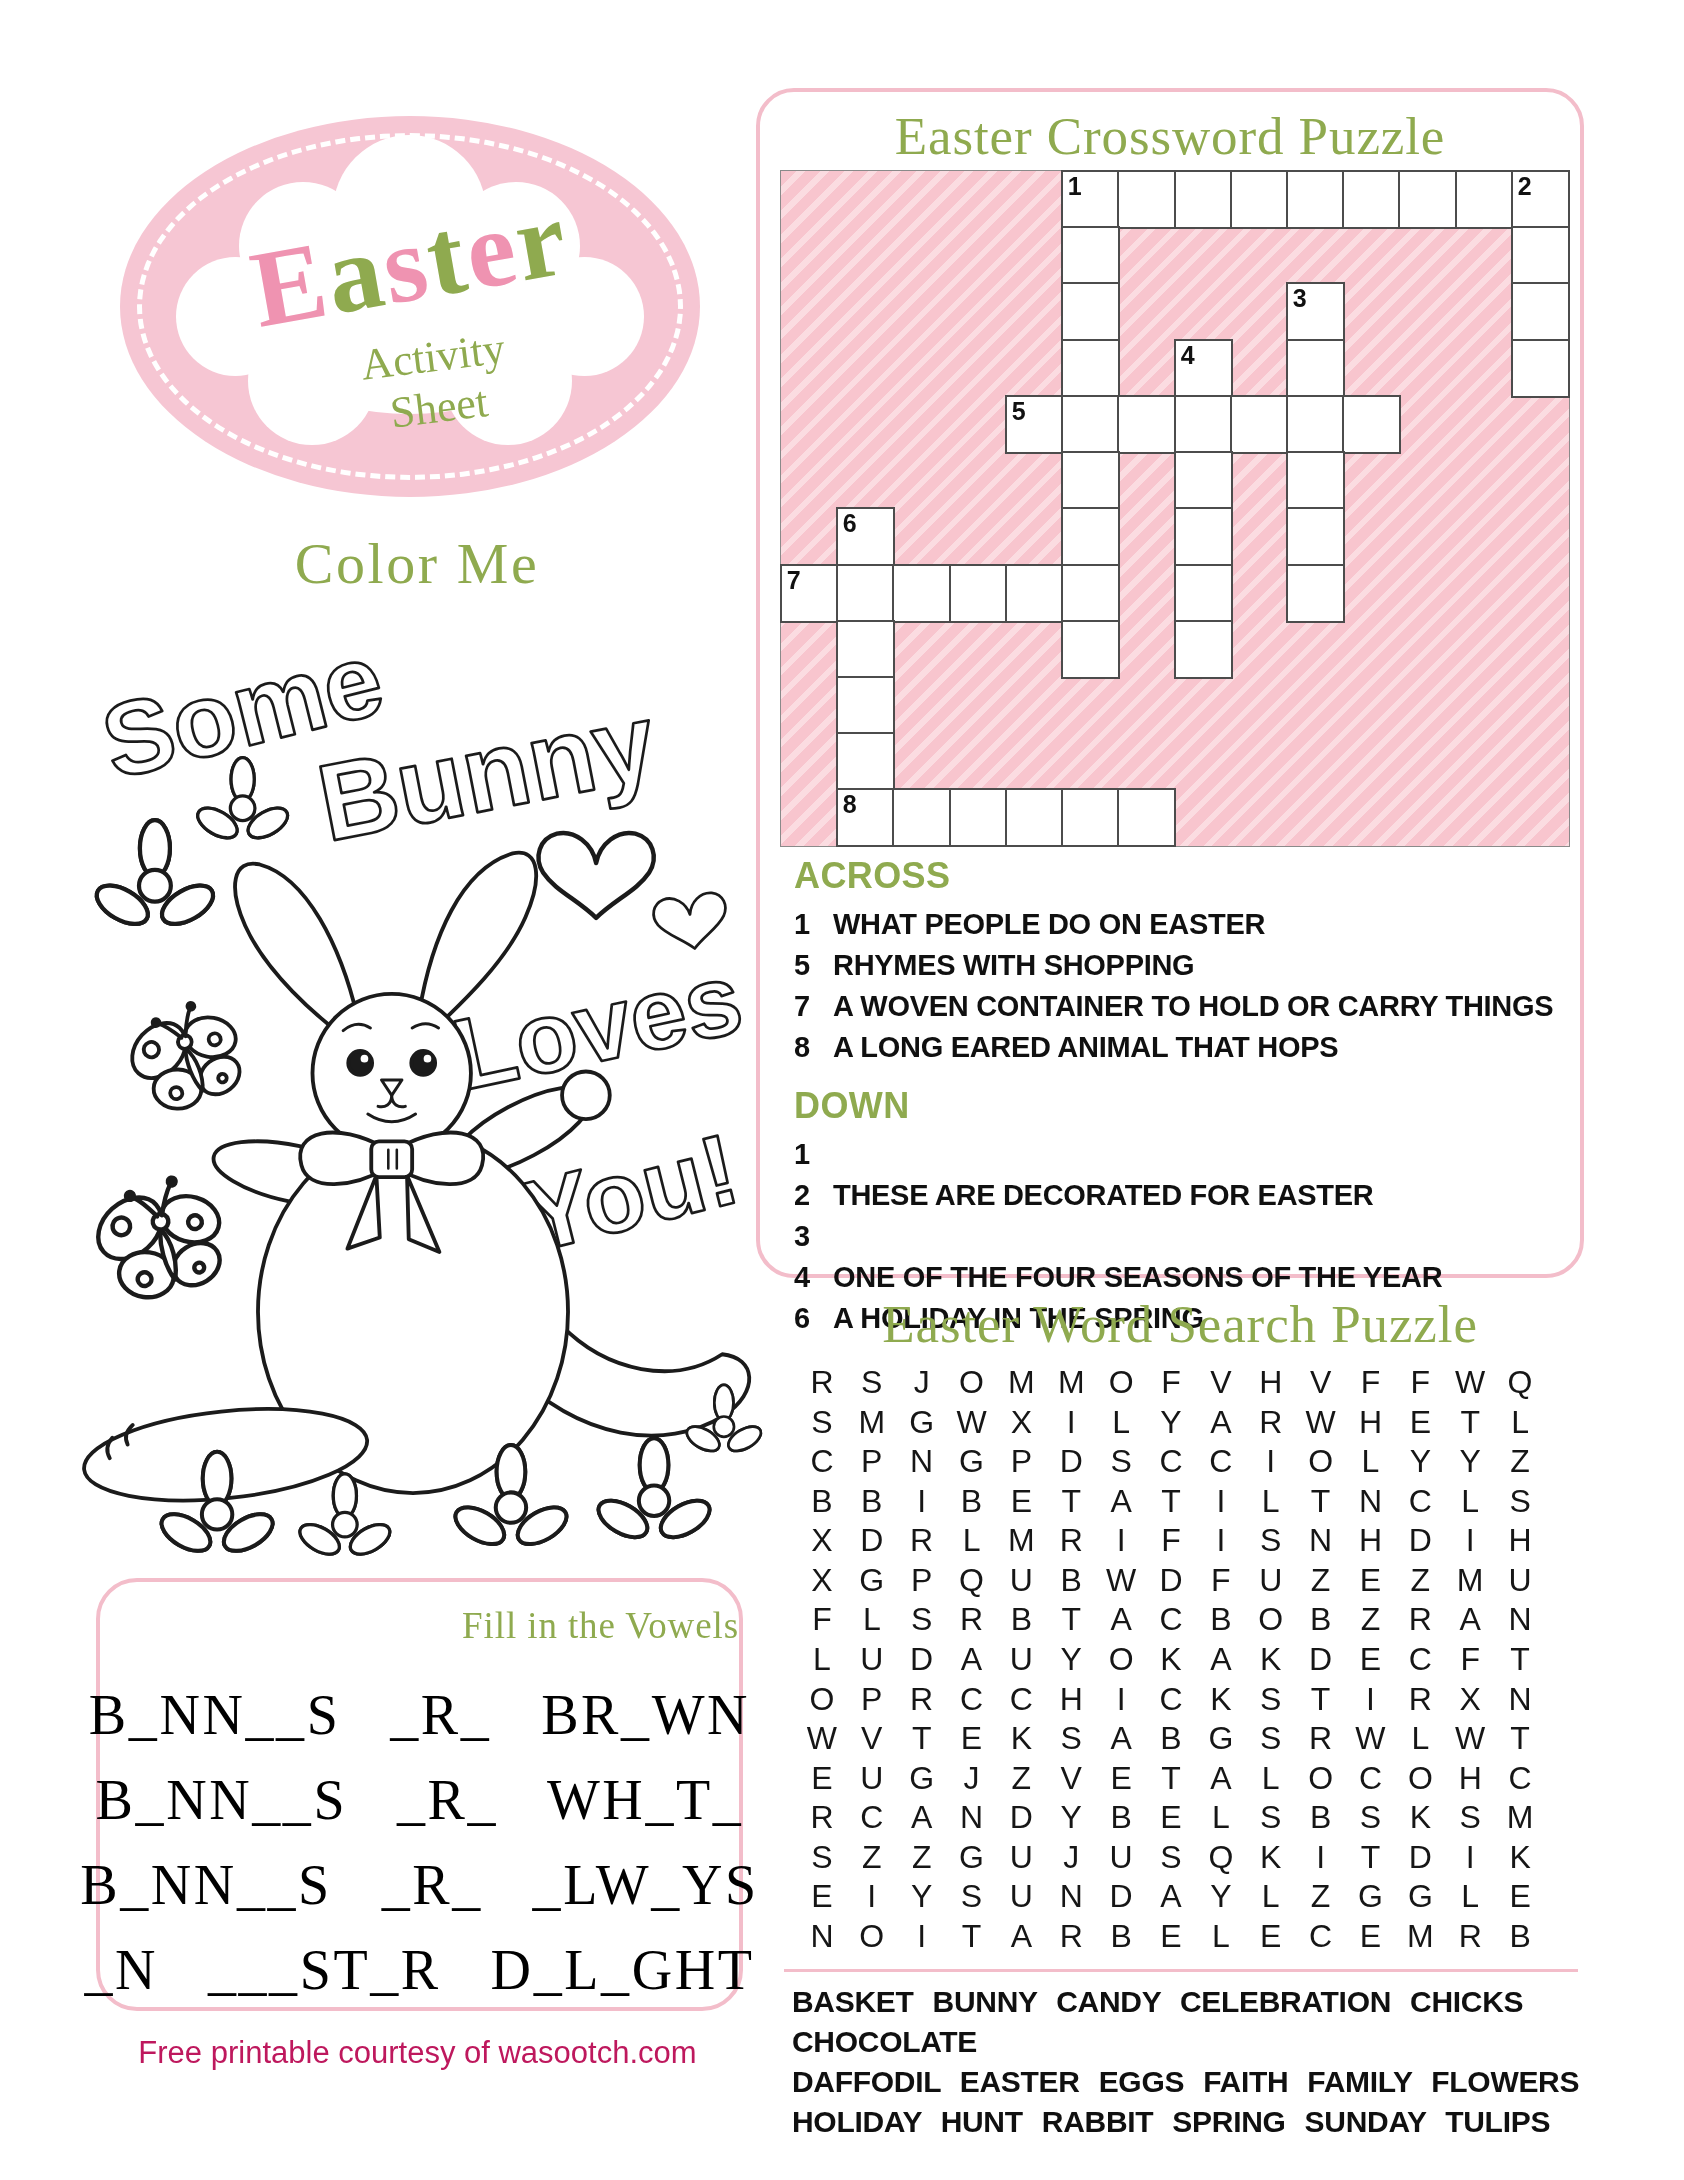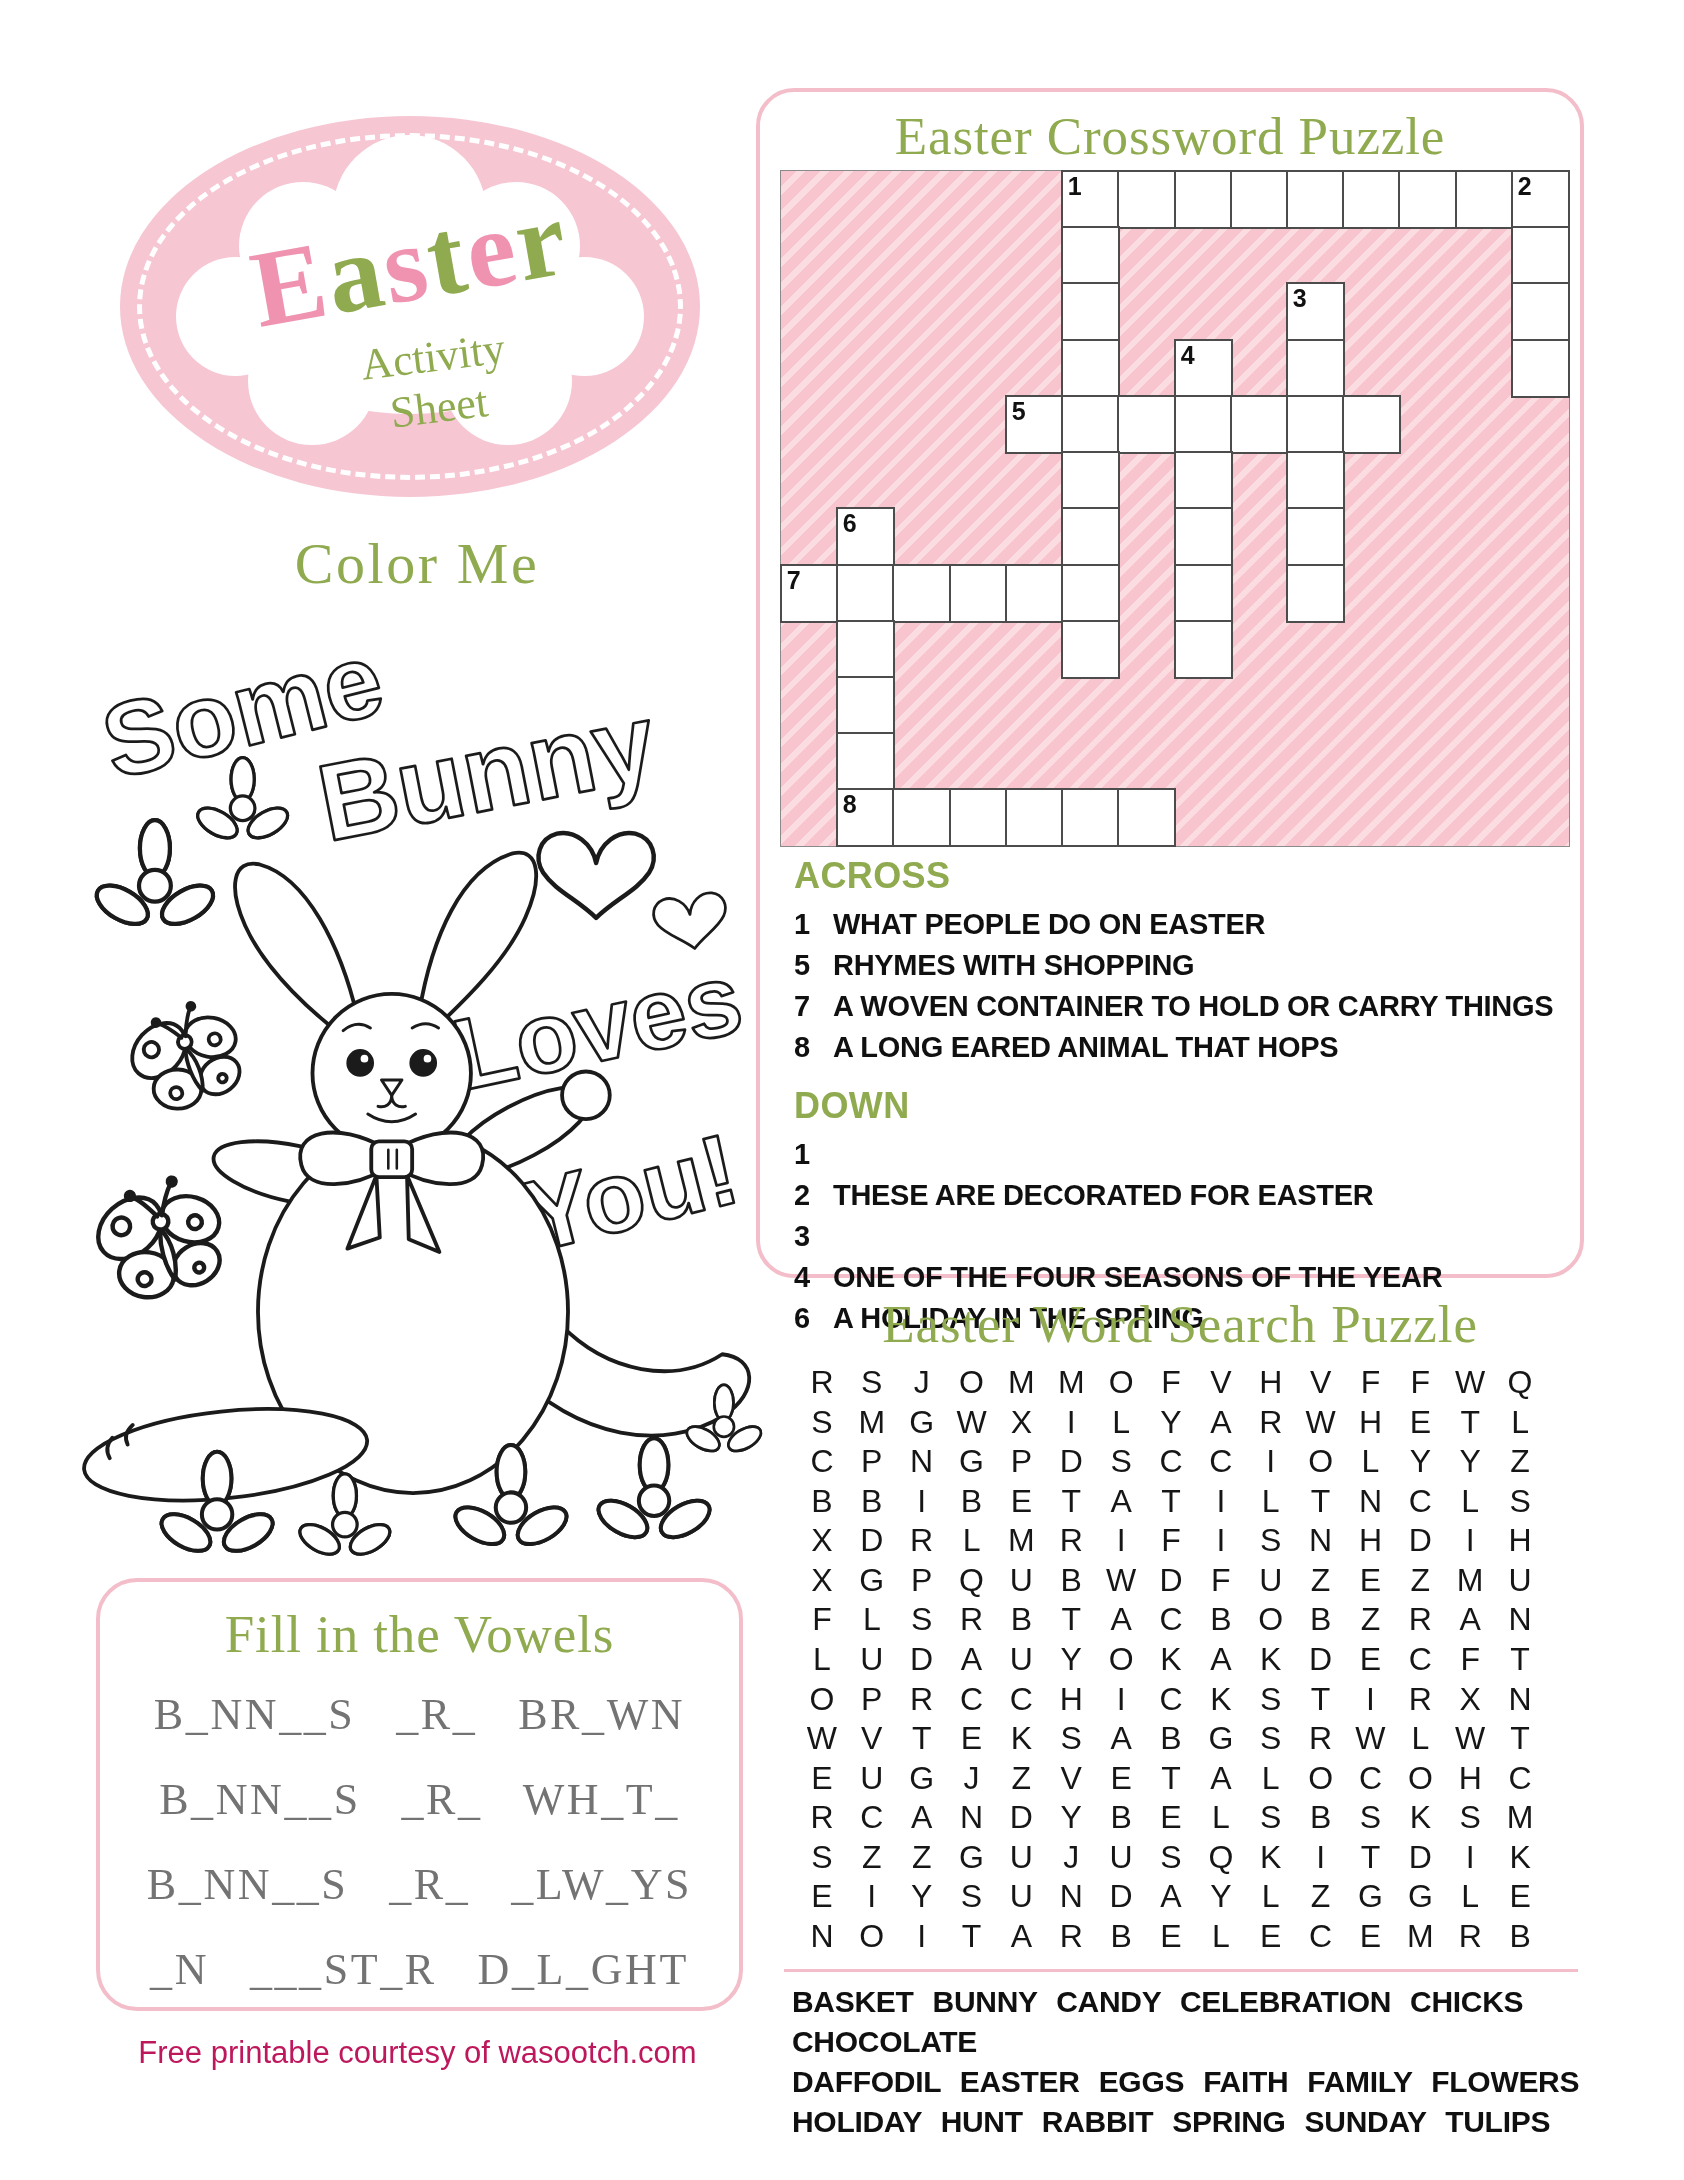--- a/index.html
+++ b/index.html
@@ -54,26 +54,26 @@
   .ws-letter{display:flex;align-items:center;justify-content:center;
     font-size:32px;color:#161616}
   .ws-divider{position:absolute;left:784px;top:1969px;width:794px;height:3.4px;background:var(--pink_border)}
   .word-list{position:absolute;left:792px;top:1982px;width:801px;}
   .word-list-line{font-size:30px;font-weight:bold;letter-spacing:-0.3px;word-spacing:11px;
     line-height:40px;color:#101010}
 
   
   .fv-panel{position:absolute;left:96px;top:1578px;width:647px;height:433px;background:#fff;
     border:4.3px solid var(--pink_border);border-radius:41px;box-sizing:border-box}
-  .fv-title{position:absolute;top:22px;left:0;width:100%;text-align:center;
-    font-size:53px;letter-spacing:0.9px}
+  .fv-title{position:absolute;top:22px;left:0;width:100%;text-align:right;
+    font-size:37px;letter-spacing:0.9px}
   .fv-lines{position:absolute;top:90px;left:0;width:100%}
   .fv-line{height:85px;display:flex;align-items:center;justify-content:center;
-    font-family:"Liberation Serif",serif;font-size:44px;letter-spacing:2.6px;
-    white-space:pre;color:#737373}
+    font-family:"Liberation Serif",serif;font-size:56px;letter-spacing:2.6px;
+    white-space:pre;color:#000000}
 
   
   .footer{position:absolute;left:51px;top:2032px;width:733px;text-align:center;
     font-size:31px;color:#be185d;line-height:42px}
 
   
   .bunny{position:absolute;left:51px;top:630px;width:724px;height:963px}
 </style>
 </head>
 <body>

